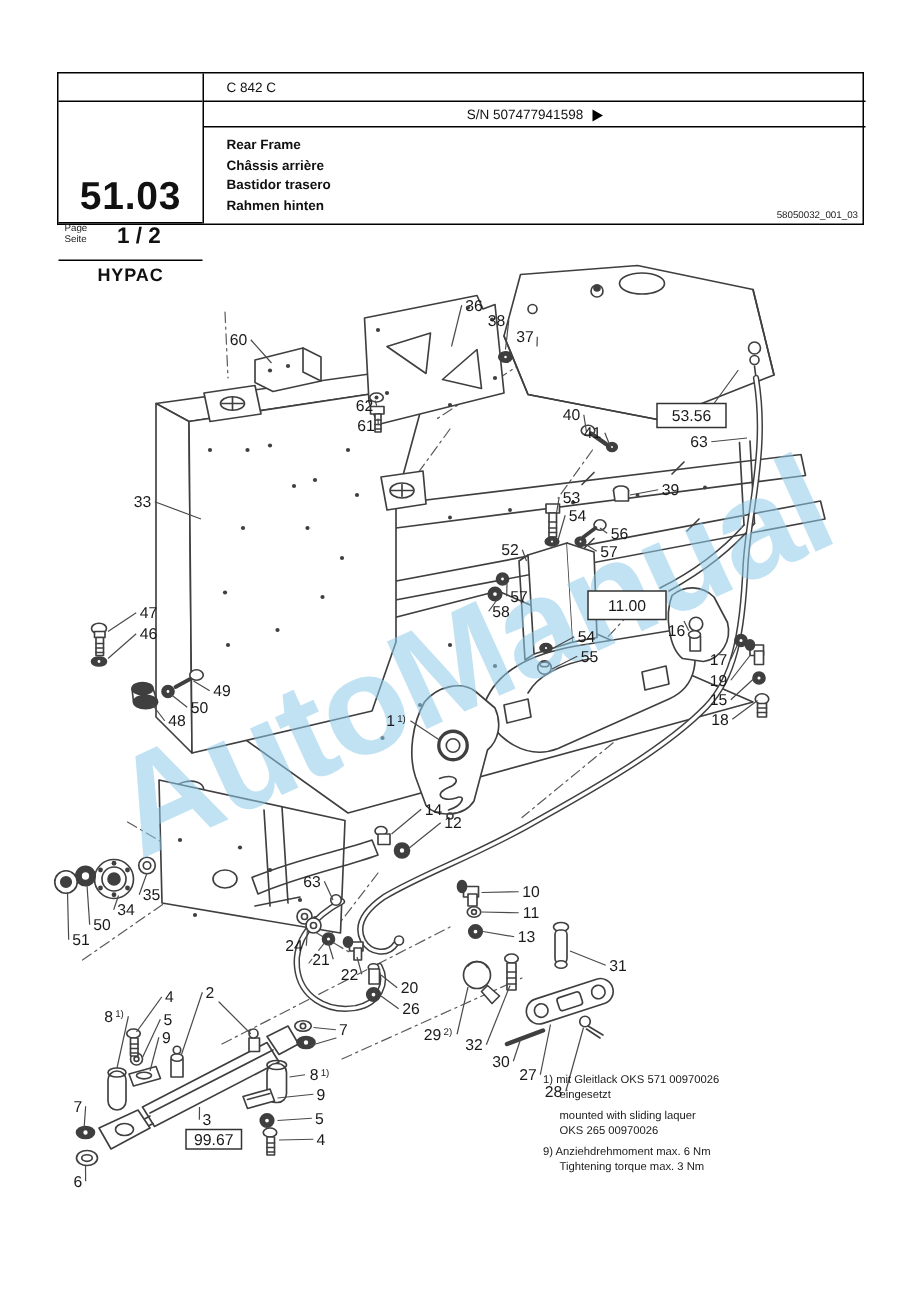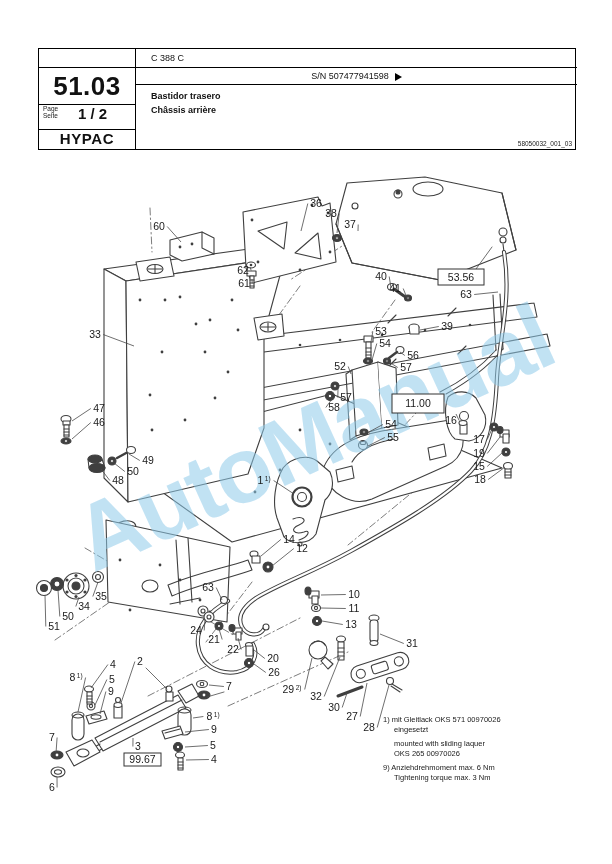--- a/index.html
+++ b/index.html
@@ -3,25 +3,25 @@
 <meta charset="utf-8">
 <style>
   html,body{margin:0;padding:0;background:#fff;}
   .page{position:relative;width:612px;height:864px;background:#fff;overflow:hidden;
         font-family:"Liberation Sans",sans-serif;color:#111;}
   
   .hdr{position:absolute;left:38px;top:48px;width:538px;height:102px;border:1.8px solid #000;box-sizing:border-box;}
   .hcol-left{position:absolute;left:0;top:0;width:97px;height:100%;border-right:1.8px solid #000;box-sizing:border-box;}
   .hl-blank{height:19px;border-bottom:1.8px solid #000;box-sizing:border-box;}
   .hl-num{height:37px;border-bottom:1.8px solid #000;box-sizing:border-box;
-          font-size:26px;font-weight:bold;text-align:center;line-height:36px;letter-spacing:.5px;}
+          font-size:26px;font-weight:bold;text-align:center;line-height:36px;letter-spacing:.5px;margin-top:44px;}
   .hl-page{height:25px;border-bottom:1.8px solid #000;box-sizing:border-box;display:flex;}
   .pg-lbl{font-size:6.5px;line-height:7px;padding-left:4px;color:#222;}
   .pg-val{font-size:15px;font-weight:bold;flex:1;text-align:center;padding-right:8px;}
-  .hl-brand{height:19px;text-align:center;font-size:15px;font-weight:900;letter-spacing:.6px;line-height:18px;}
+  .hl-brand{height:19px;text-align:center;font-size:12px;font-weight:900;letter-spacing:.6px;line-height:18px;}
   .hcol-right{position:absolute;left:97px;top:0;width:441px;height:100%;}
   .hr-model{height:19px;border-bottom:1.8px solid #000;box-sizing:border-box;
             font-size:9px;line-height:18px;padding-left:15px;}
   .hr-sn{height:17px;border-bottom:1.4px solid #000;box-sizing:border-box;
          font-size:9px;line-height:16px;text-align:center;}
   .arrow{display:inline-block;width:0;height:0;border-left:7px solid #000;
          border-top:4px solid transparent;border-bottom:4px solid transparent;
          vertical-align:middle;margin-left:6px;}
   .hr-titles{padding:5px 0 0 15px;font-size:9px;font-weight:bold;line-height:13.5px;}
   .hr-doc{position:absolute;right:5px;bottom:2px;font-size:6.5px;color:#222;}
@@ -32,21 +32,21 @@
   .leader{stroke:#4a4a4a;stroke-width:.8;}
   .refbox{fill:#fff;stroke:#333;stroke-width:1;}
   .dash{stroke:#5a5a5a;stroke-width:.8;stroke-dasharray:7 3 1.5 3;fill:none;}
   .dot{fill:#3f3f3f;stroke:none;}
   .dk{fill:#3f3f3f;}
   .hose{stroke:#3f3f3f;stroke-width:4.2;fill:none;}
   .hosein{stroke:#fff;stroke-width:2.2;fill:none;}
   .wm{font-family:"Liberation Sans",sans-serif;font-weight:bold;font-size:93px;
       fill-opacity:.55;text-anchor:middle;letter-spacing:-2px;}
   
-  .footnotes{position:absolute;left:383px;top:715px;width:180px;}
+  .footnotes{position:absolute;left:362px;top:715px;width:180px;}
   .fnline{font-size:7.5px;line-height:9.6px;color:#1a1a1a;white-space:pre;}
   .fnline.indent{padding-left:11px;}
   .fnline.blank{height:5px;}
 </style>
 </head>
 <body>
 
 <div class="page">
 
   <div class="hdr">
@@ -56,27 +56,29 @@
       <div class="hl-page">
         <div class="pg-lbl">
           <div>Page</div>
           <div>Seite</div>
         </div>
         <div class="pg-val">1 / 2</div>
       </div>
       <div class="hl-brand">HYPAC</div>
     </div>
     <div class="hcol-right">
-      <div class="hr-model">C 388 C</div>
+      <div class="hr-model">C 842 C</div>
       <div class="hr-sn">
         <span>S/N 507477941598</span><span class="arrow"></span>
       </div>
       <div class="hr-titles">
+        <div>Rear Frame</div>
+        <div>Châssis arrière</div>
         <div>Bastidor trasero</div>
-        <div>Châssis arrière</div>
+        <div>Rahmen hinten</div>
       </div>
       <div class="hr-doc">58050032_001_03</div>
     </div>
   </div>
 
   <svg class="diagram" width="612" height="864" viewBox="0 0 612 864">
 
     <g stroke="#3f3f3f" stroke-width="1.1" fill="none" stroke-linejoin="round" stroke-linecap="round">
 
       <g class="dash">

